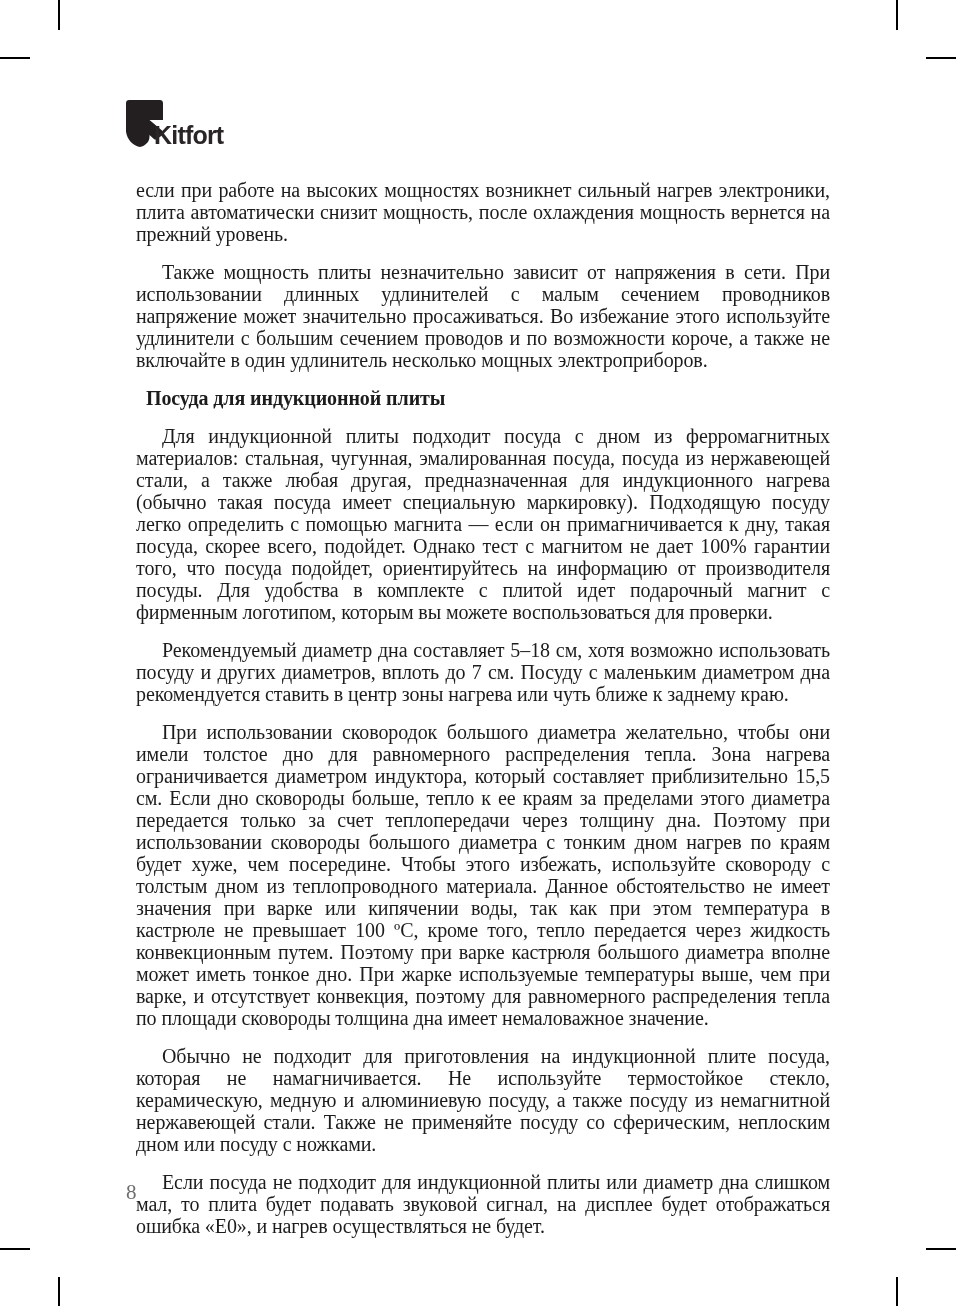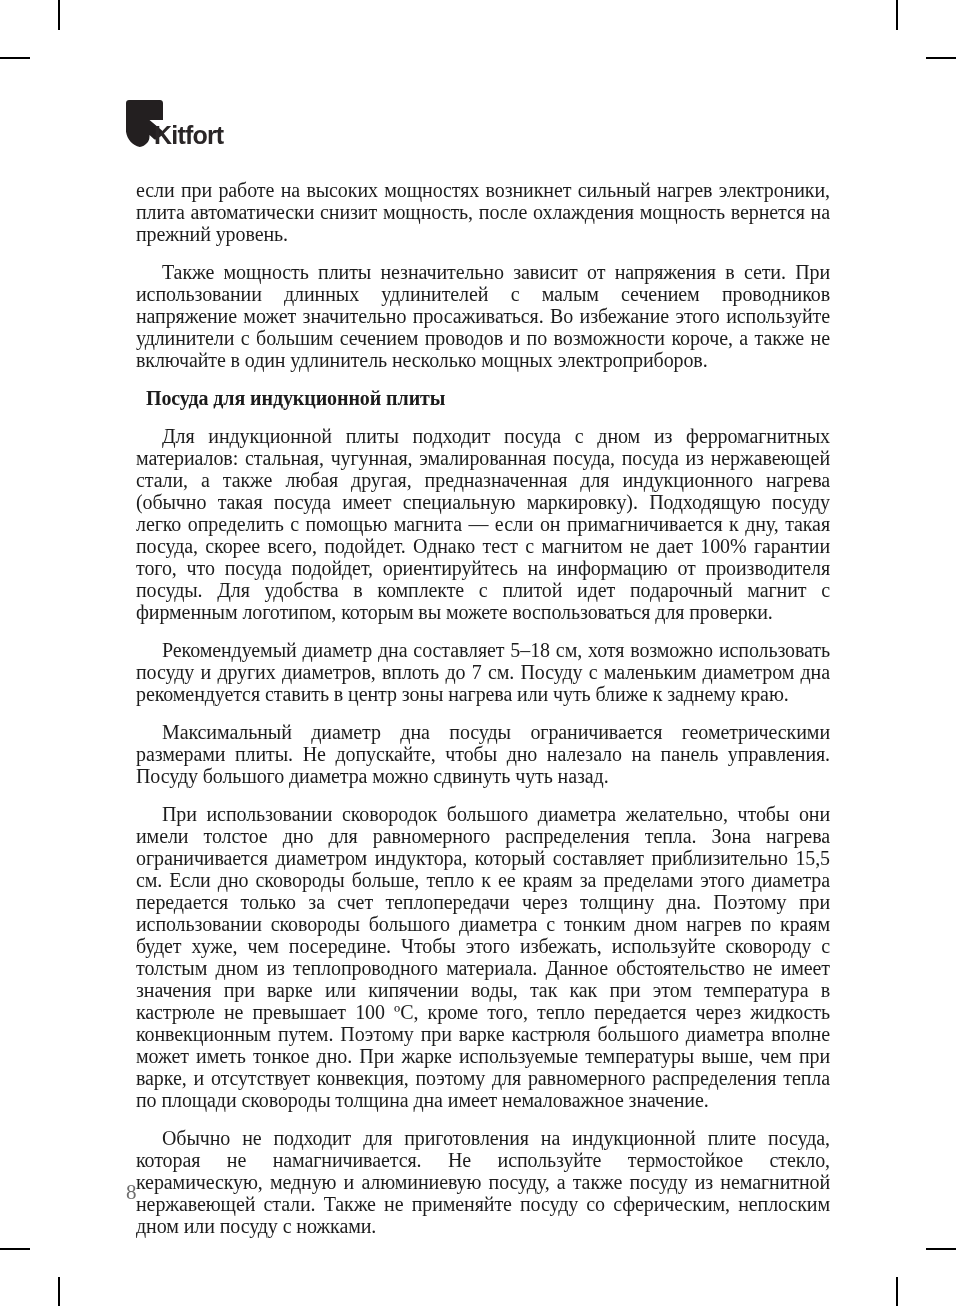--- a/index.html
+++ b/index.html
@@ -78,20 +78,20 @@
   </div>
 
   <div class="content">
     <p class="noindent">если при работе на высоких мощностях возникнет сильный нагрев электроники, плита автоматически снизит мощность, после охлаждения мощность вернется на прежний уровень.</p>
     <p>Также мощность плиты незначительно зависит от напряжения в сети. При использовании длинных удлинителей с малым сечением проводников напряжение может значительно просаживаться. Во избежание этого используйте удлинители с большим сечением проводов и по возможности короче, а также не включайте в один удлинитель несколько мощных электроприборов.</p>
 
     <h2>Посуда для индукционной плиты</h2>
 
     <p>Для индукционной плиты подходит посуда с дном из ферромагнитных материалов: стальная, чугунная, эмалированная посуда, посуда из нержавеющей стали, а также любая другая, предназначенная для индукционного нагрева (обычно такая посуда имеет специальную маркировку). Подходящую посуду легко определить с помощью магнита — если он примагничивается к дну, такая посуда, скорее всего, подойдет. Однако тест с магнитом не дает 100% гарантии того, что посуда подойдет, ориентируйтесь на информацию от производителя посуды. Для удобства в комплекте с плитой идет подарочный магнит с фирменным логотипом, которым вы можете воспользоваться для проверки.</p>
     <p>Рекомендуемый диаметр дна составляет 5–18 см, хотя возможно использовать посуду и других диаметров, вплоть до 7 см. Посуду с маленьким диаметром дна рекомендуется ставить в центр зоны нагрева или чуть ближе к заднему краю.</p>
-    <p>Максимальный диаметр дна посуды ограничивается геометрическими размерами плиты. Не допускайте, чтобы дно налезало на панель управления. Посуду большого диаметра можно сдвинуть чуть назад.</p>
     <p>При использовании сковородок большого диаметра желательно, чтобы они имели толстое дно для равномерного распределения тепла. Зона нагрева ограничивается диаметром индуктора, который составляет приблизительно 15,5 см. Если дно сковороды больше, тепло к ее краям за пределами этого диаметра передается только за счет теплопередачи через толщину дна. Поэтому при использовании сковороды большого диаметра с тонким дном нагрев по краям будет хуже, чем посередине. Чтобы этого избежать, используйте сковороду с толстым дном из теплопроводного материала. Данное обстоятельство не имеет значения при варке или кипячении воды, так как при этом температура в кастрюле не превышает 100 ºС, кроме того, тепло передается через жидкость конвекционным путем. Поэтому при варке кастрюля большого диаметра вполне может иметь тонкое дно. При жарке используемые температуры выше, чем при варке, и отсутствует конвекция, поэтому для равномерного распределения тепла по площади сковороды толщина дна имеет немаловажное значение.</p>
     <p>Обычно не подходит для приготовления на индукционной плите посуда, которая не намагничивается. Не используйте термостойкое стекло, керамическую, медную и алюминиевую посуду, а также посуду из немагнитной нержавеющей стали. Также не применяйте посуду со сферическим, неплоским дном или посуду с ножками.</p>
+    <p>Если посуда не подходит для индукционной плиты или диаметр дна слишком мал, то плита будет подавать звуковой сигнал, на дисплее будет отображаться ошибка «Е0», и нагрев осуществляться не будет.</p>
   </div>
 
   <div class="pagenum">8</div>
 
 </div>
 
 </body></html>

